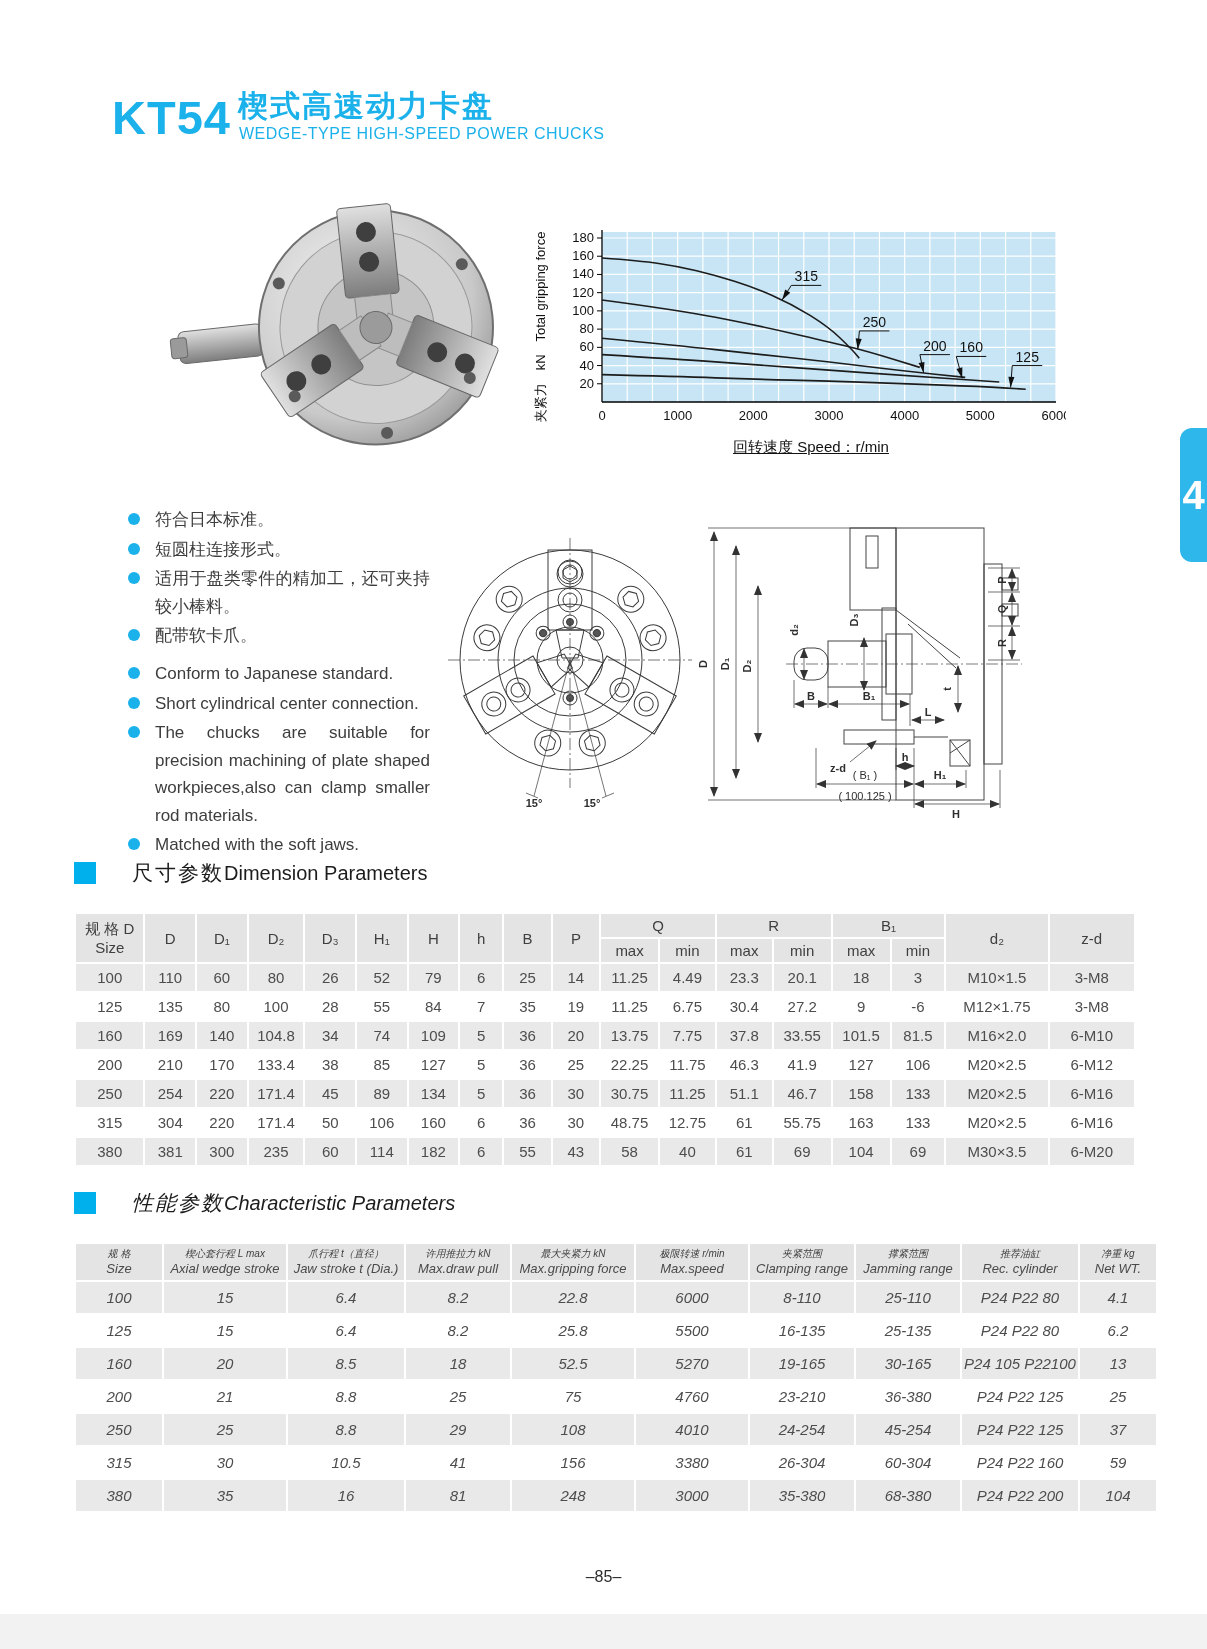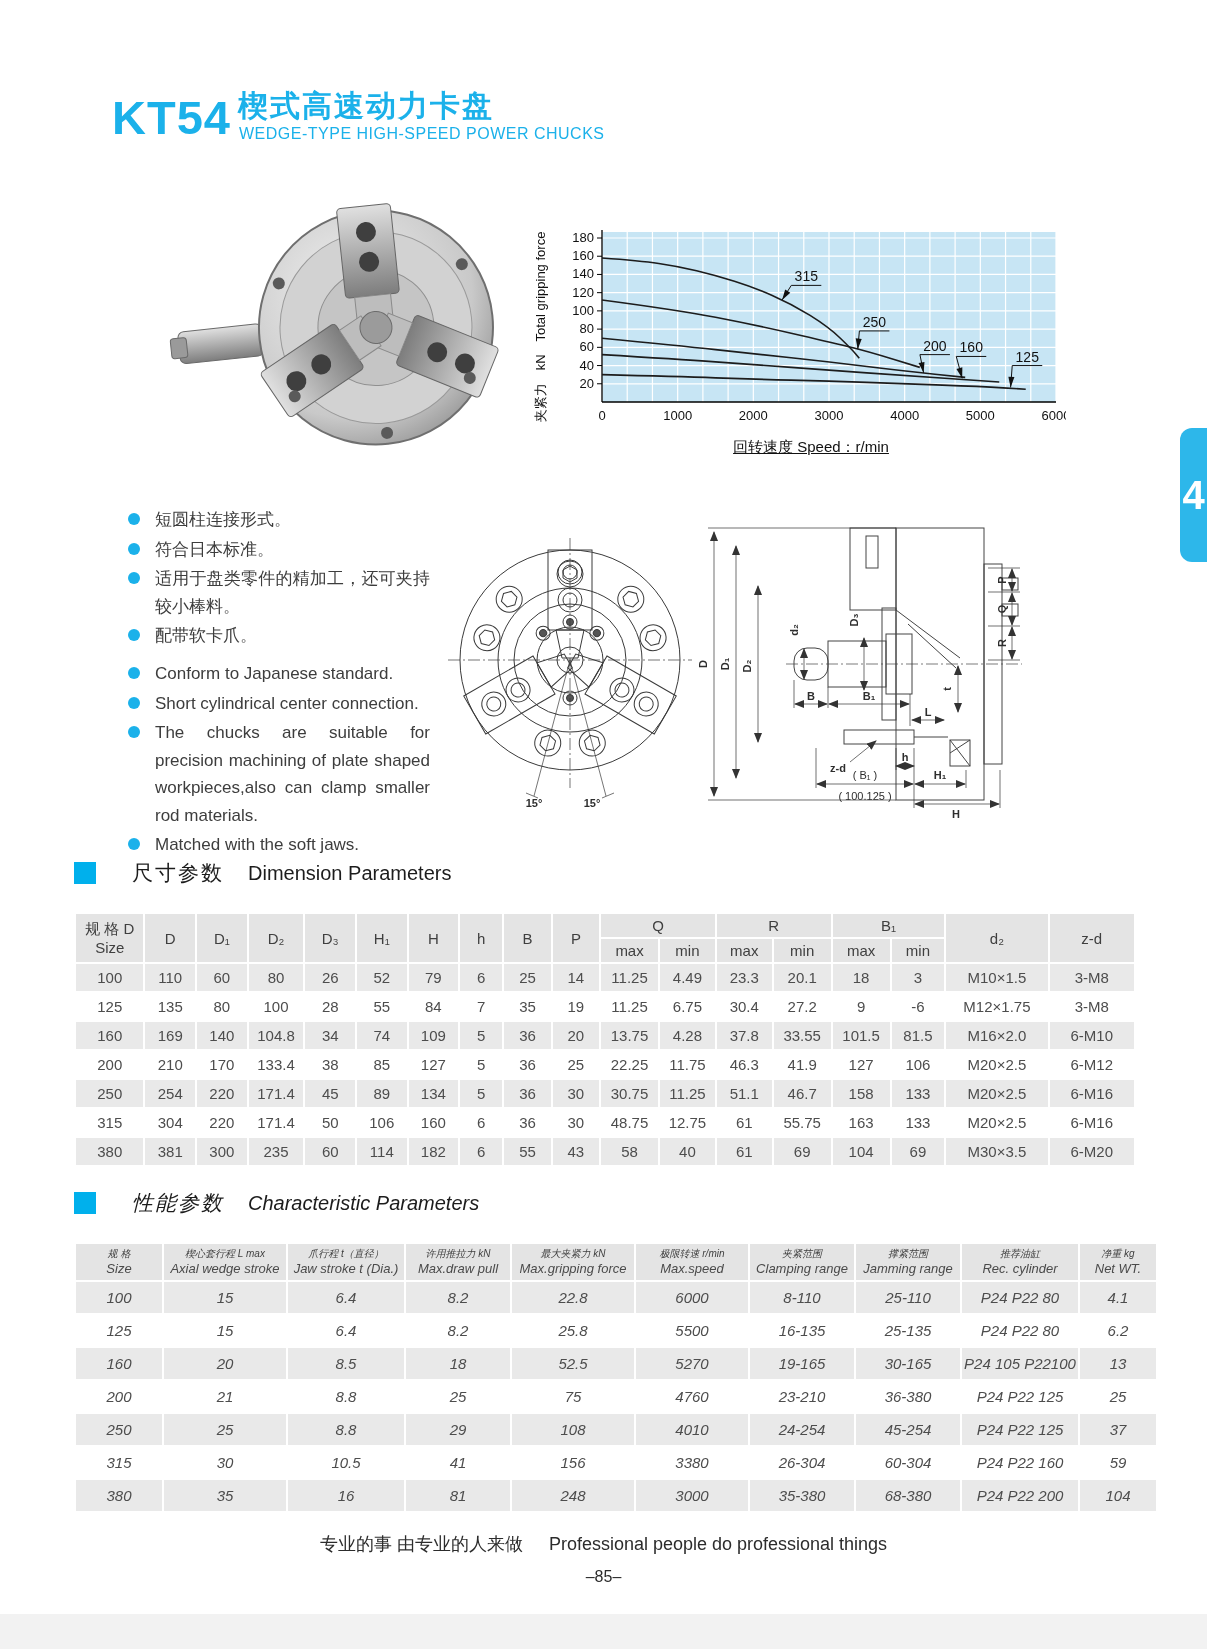--- a/index.html
+++ b/index.html
@@ -29,21 +29,21 @@
   .sec-view{position:absolute;left:698px;top:508px;}
   .photo{position:absolute;left:166px;top:190px;}
   svg text{font-family:"Liberation Sans",sans-serif;}
   .draw-label{font-size:11px;fill:#2e2e2e;}
   
   .section{position:absolute;left:74px;width:1062px;}
   .sec-dim{top:858px;}
   .sec-char{top:1188px;font-style:italic;}
   .sec-title{display:flex;align-items:center;height:30px;}
   .sec-sq{width:22px;height:22px;background:#00b0ec;margin-right:36px;}
-  .sec-zh{font-size:21px;color:#1c1c1c;letter-spacing:2px;margin-right:24px;text-align:center;}
+  .sec-zh{font-size:21px;color:#1c1c1c;letter-spacing:2px;text-align:center;}
   .sec-en{font-size:20px;color:#1c1c1c;}
   table{border-collapse:separate;border-spacing:2px;width:1062px;table-layout:fixed;margin-top:24px;}
   th{background:#e4e4e4;font-weight:normal;font-size:15px;color:#3f3f3f;padding:3px 1px;text-align:center;vertical-align:middle;}
   td{font-size:15px;color:#4d4d4d;text-align:center;vertical-align:middle;}
   .dim-table td{padding:5px 1px;}
   .char-table td{padding:7px 1px;}
   tbody tr:nth-child(odd) td{background:#e9e9e9;}
   tbody tr:nth-child(even) td{background:#fff;}
   .char-table th .hz{font-size:10px;line-height:1.35;}
   .char-table th .he{font-size:13px;line-height:1.3;color:#4a4a4a;}
@@ -188,25 +188,25 @@
       <polygon points="454.6,161.42222222222222 452.36251687264,150.65218650943189 458.4251753062872,151.10873426342908" fill="#111"></polygon>
     </svg>
   <div class="chart-xlabel">回转速度  Speed：r/min</div>
 
   <div class="side-tab">4</div>
 
   <ul class="features zh">
 
   <li>
       <span class="dot"></span>
-      <span>短圆柱连接形式。</span>
+      <span>符合日本标准。</span>
     </li>
       <li>
       <span class="dot"></span>
-      <span>符合日本标准。</span>
+      <span>短圆柱连接形式。</span>
     </li>
       <li>
       <span class="dot"></span>
       <span>适用于盘类零件的精加工，还可夹持较小棒料。</span>
     </li>
       <li>
       <span class="dot"></span>
       <span>配带软卡爪。</span>
     </li>
     </ul>
@@ -469,21 +469,21 @@
             <td>169</td>
             <td>140</td>
             <td>104.8</td>
             <td>34</td>
             <td>74</td>
             <td>109</td>
             <td>5</td>
             <td>36</td>
             <td>20</td>
             <td>13.75</td>
-            <td>4.28</td>
+            <td>7.75</td>
             <td>37.8</td>
             <td>33.55</td>
             <td>101.5</td>
             <td>81.5</td>
             <td>M16×2.0</td>
             <td>6-M10</td>
           </tr>
           <tr>
             <td>200</td>
             <td>210</td>
@@ -714,19 +714,16 @@
             <td>3000</td>
             <td>35-380</td>
             <td>68-380</td>
             <td>P24  P22  200</td>
             <td>104</td>
           </tr>
         </tbody>
     </table>
   </div>
 
-  <div class="footer">
-    <span>专业的事 由专业的人来做</span><span class="gap"></span><span>Professional people do professional things</span>
-  </div>
   <div class="pageno">–85–</div>
   <div class="bottom-band"></div>
 
 </div>
 
 </body></html>

